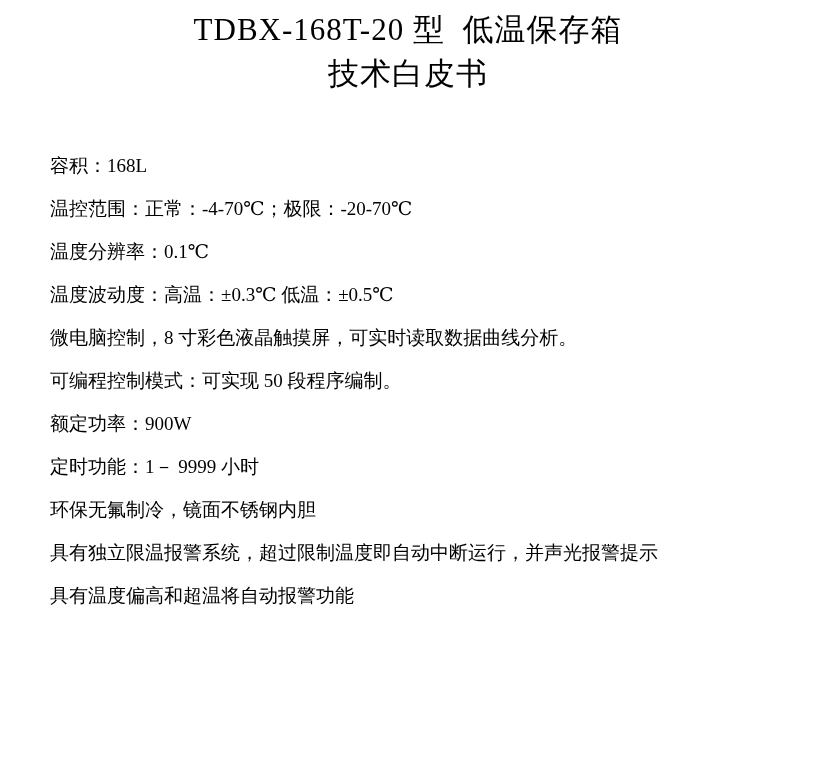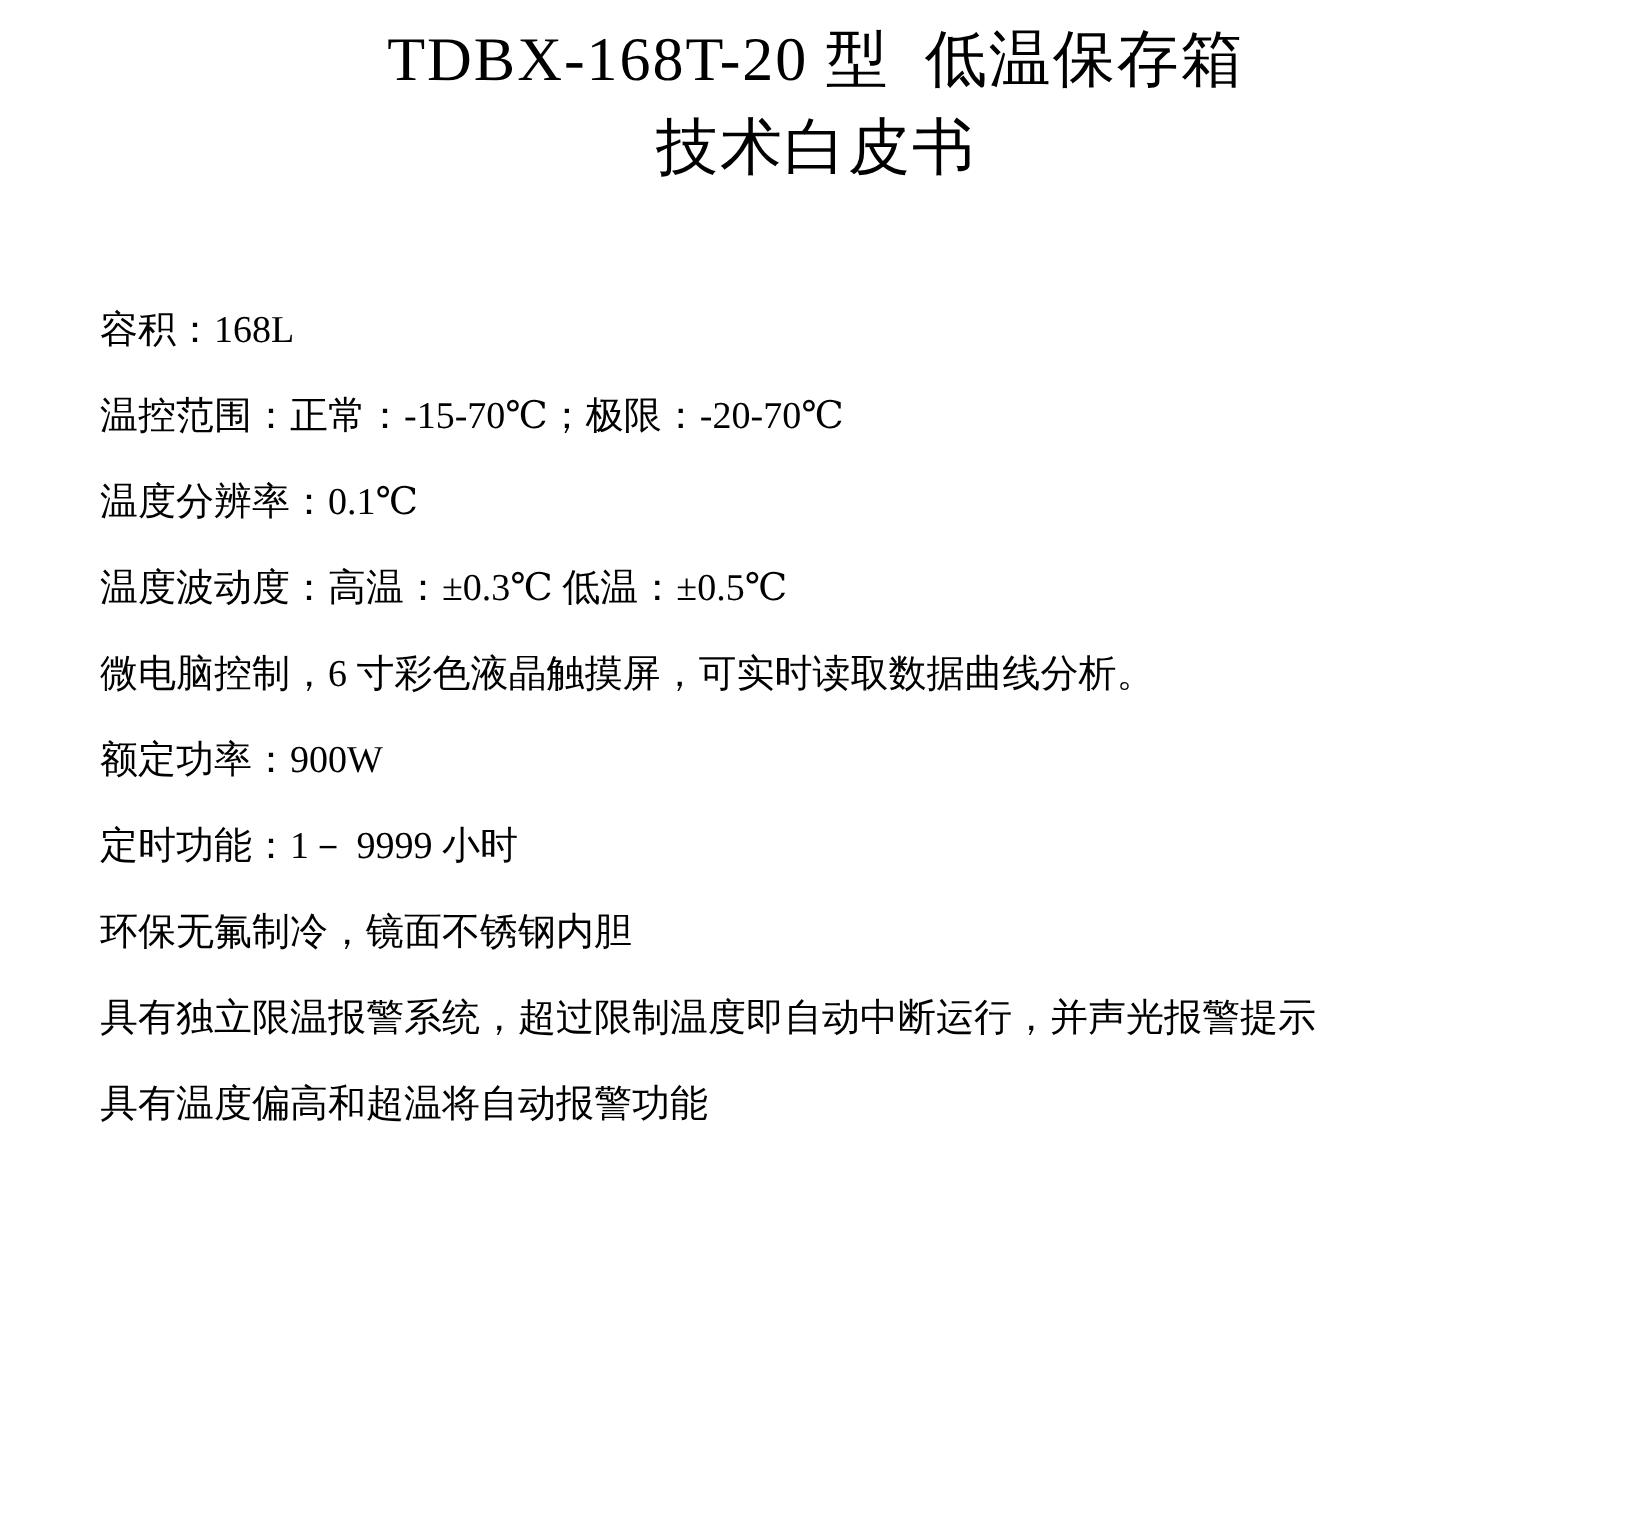--- a/index.html
+++ b/index.html
@@ -46,24 +46,25 @@
 
 <div class="page">
 
   <div class="title-block">
     <div class="title-line">TDBX-168T-20 型  低温保存箱</div>
     <div class="title-line">技术白皮书</div>
   </div>
 
   <div class="body-block">
     <div class="para">容积：168L</div>
-    <div class="para">温控范围：正常：-15-70℃；极限：-20-70℃</div>
+    <div class="para">温控范围：正常：-4-70℃；极限：-20-70℃</div>
     <div class="para">温度分辨率：0.1℃</div>
     <div class="para">温度波动度：高温：±0.3℃ 低温：±0.5℃</div>
-    <div class="para">微电脑控制，6 寸彩色液晶触摸屏，可实时读取数据曲线分析。</div>
+    <div class="para">微电脑控制，8 寸彩色液晶触摸屏，可实时读取数据曲线分析。</div>
+    <div class="para">可编程控制模式：可实现 50 段程序编制。</div>
     <div class="para">额定功率：900W</div>
     <div class="para">定时功能：1－ 9999 小时</div>
     <div class="para">环保无氟制冷，镜面不锈钢内胆</div>
     <div class="para">具有独立限温报警系统，超过限制温度即自动中断运行，并声光报警提示</div>
     <div class="para">具有温度偏高和超温将自动报警功能</div>
   </div>
 
 </div>
 
 </body></html>

